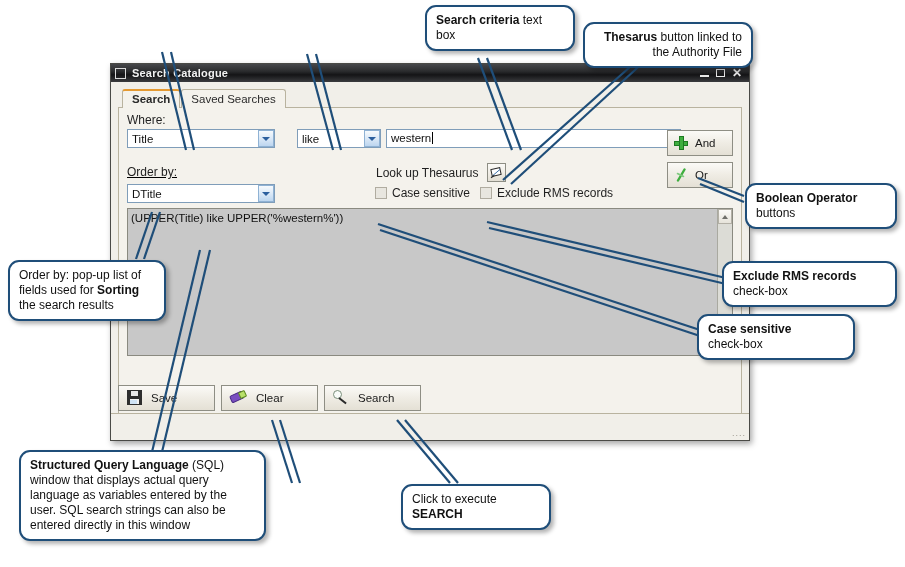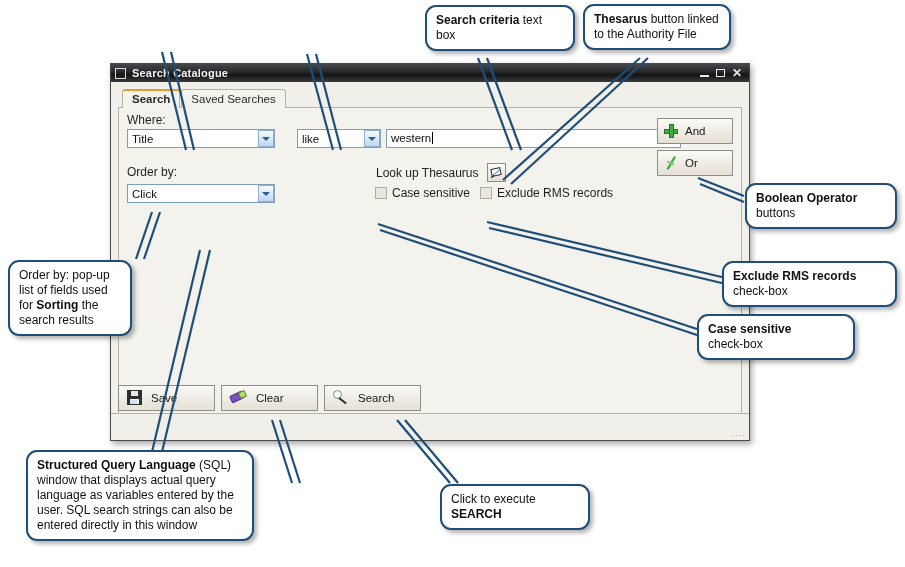--- a/index.html
+++ b/index.html
@@ -127,21 +127,21 @@
     padding: 2px 0 0 4px;
     margin-left:5px;
     width:295px;
     white-space:nowrap;
     overflow:hidden;
     position:relative;
   }
   .caret { display:inline-block; width:1px; height:12px; background:#000; vertical-align:-2px; margin-left:1px; }
 
   
-  .bool-col { position:absolute; right:8px; top:10px; width:76px; }
+  .bool-col { position:absolute; right:8px; top:22px; width:66px; }
   .btn {
     border:1px solid #8e8e84;
     background: linear-gradient(to bottom,#fbfaf7 0%, #efece4 50%, #e4e0d5 100%);
     display:flex; align-items:center;
     box-sizing:border-box;
     font-size:11.5px; color:#1a1a1a;
     cursor:default;
   }
   .btn-bool { height:26px; padding-left:6px; gap:7px; }
   .btn-bool + .btn-bool { margin-top:6px; }
@@ -150,21 +150,21 @@
   .ico-plus::before, .ico-plus::after {
     content:""; position:absolute; background:#3fae3f; border:1px solid #1d7a22;
     box-sizing:border-box;
   }
   .ico-plus::before { left:0; top:4.5px; width:14px; height:5px; }
   .ico-plus::after  { left:4.5px; top:0; width:5px; height:14px; }
 
   .ico-or { width:14px; height:14px; flex:0 0 auto; position:relative; }
 
   
-  .row-order { margin-top:14px; position:relative; height:18px; }
+  .row-order { margin-top:14px; position:relative; height:18px;text-decoration:underline; }
   .lookup-thes {
     position:absolute; left:249px; top:1px;
     display:flex; align-items:center; gap:8px;
   }
   .thes-btn {
     width:19px; height:19px;
     border:1px solid #8e8e84;
     background: linear-gradient(to bottom,#fbfaf7 0%, #eeebe3 60%, #e2ded3 100%);
     display:flex;align-items:center;justify-content:center;
     box-sizing:border-box;
@@ -352,37 +352,48 @@
                 <rect x="1.5" y="2.5" width="9" height="7" transform="rotate(-12 6 6)" fill="#ffffff" stroke="#2b2b2b" stroke-width="1"></rect>
                 <path d="M2.5 9.8 L10 3.4" stroke="#3a6fa8" stroke-width="1" fill="none"></path>
                 <path d="M1 11.8 L4.2 9.6" stroke="#2b2b2b" stroke-width="1.2" fill="none"></path>
               </svg>
             </span>
           </div>
         </div>
 
         <div class="row-combo-checks">
           <div class="combo combo-order">
-            <span class="cval">Click</span>
+            <span class="cval">DTitle</span>
             <span class="cbtn">
                 <i class="arrow-dn"></i>
               </span>
           </div>
           <div class="checks">
             <label class="chk">
               <span class="chkbox"></span>
               <span class="lbl">Case sensitive</span>
             </label>
             <label class="chk">
               <span class="chkbox"></span>
               <span class="lbl">Exclude RMS records</span>
             </label>
           </div>
         </div>
 
+        <div class="sql-wrap">
+          <div class="sql-text">(UPPER(Title) like UPPER('%western%'))</div>
+          <div class="sql-scroll">
+            <div class="sb-btn">
+                <i class="arrow-up-s"></i>
+              </div>
+            <div class="sb-btn">
+                <i class="arrow-dn-s"></i>
+              </div>
+          </div>
+        </div>
 
       </div>
 
       <div class="actionbar">
         <div class="btn btn-action">
           <span class="ico-save">
             <span class="body"></span>
               <span class="shut"></span>
               <span class="lbl2"></span>
               <span class="accent"></span>
@@ -449,46 +460,46 @@
       <path d="M458,483 L405,420"></path>
     </g>
   </svg>
 
 
 
   <div class="callout" style="left:425px; top:5px; width:150px;">
     <b>Search criteria</b><span> text box</span>
   </div>
 
-  <div class="callout" style="left:583px; top:4px; width:148px;">
+  <div class="callout" style="left:583px; top:22px; width:170px;text-align:right;">
     <b>Thesarus</b><span> button linked to the Authority File</span>
   </div>
 
   <div class="callout" style="left:745px; top:183px; width:152px;">
     <b>Boolean Operator</b><br>
     <span>buttons</span>
   </div>
 
   <div class="callout" style="left:722px; top:261px; width:175px;">
     <b>Exclude RMS records</b><br>
     <span>check-box</span>
   </div>
 
   <div class="callout" style="left:697px; top:314px; width:158px;">
     <b>Case sensitive</b><br>
     <span>check-box</span>
   </div>
 
-  <div class="callout" style="left:8px; top:260px; width:124px;">
+  <div class="callout" style="left:8px; top:260px; width:158px;">
     <span>Order by: pop-up list of fields used for </span><b>Sorting</b><span> the search results</span>
   </div>
 
-  <div class="callout" style="left:26px; top:450px; width:228px;">
+  <div class="callout" style="left:19px; top:450px; width:247px;">
     <b>Structured Query Language</b>
     <span>(SQL) window that displays actual query language as variables entered by the user. SQL search strings can also be entered directly in this window</span>
   </div>
 
 
-  <div class="callout" style="left:440px; top:484px; width:150px;">
+  <div class="callout" style="left:401px; top:484px; width:150px;">
     <span>Click to execute </span><b>SEARCH</b>
   </div>
 
 </div>
 
 </body></html>

